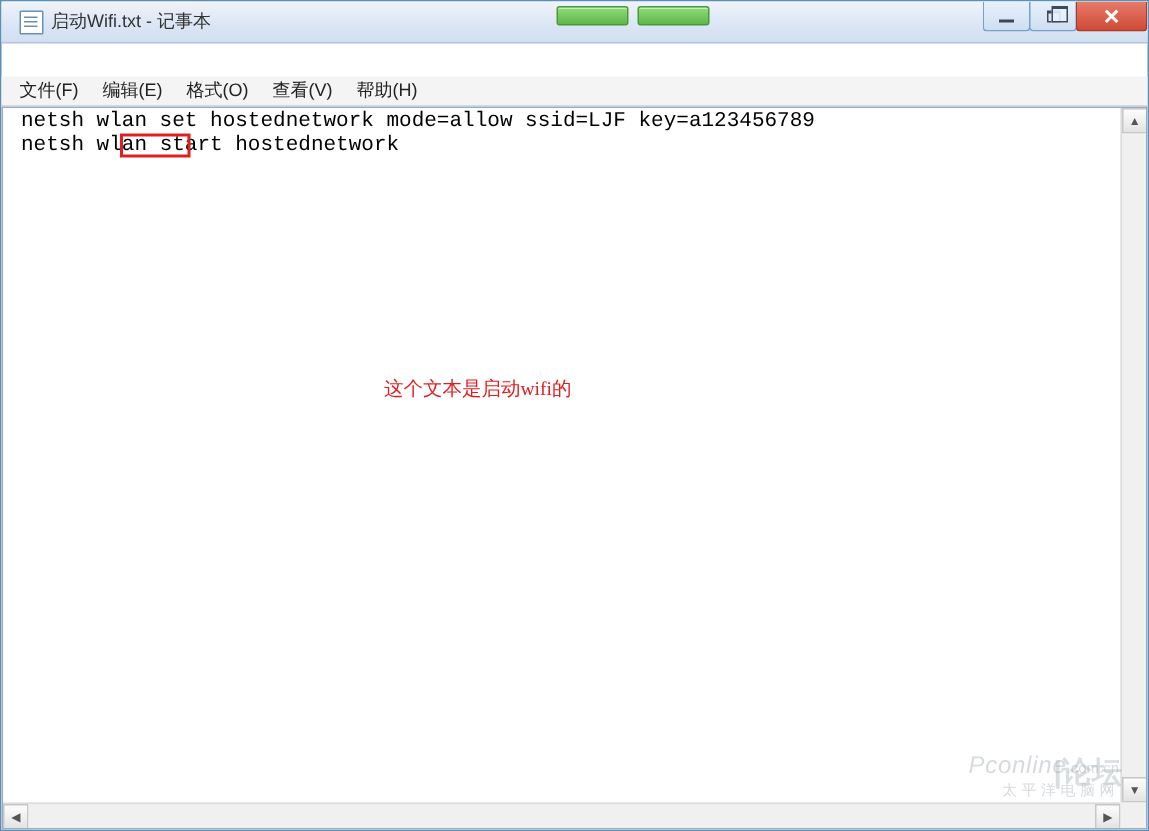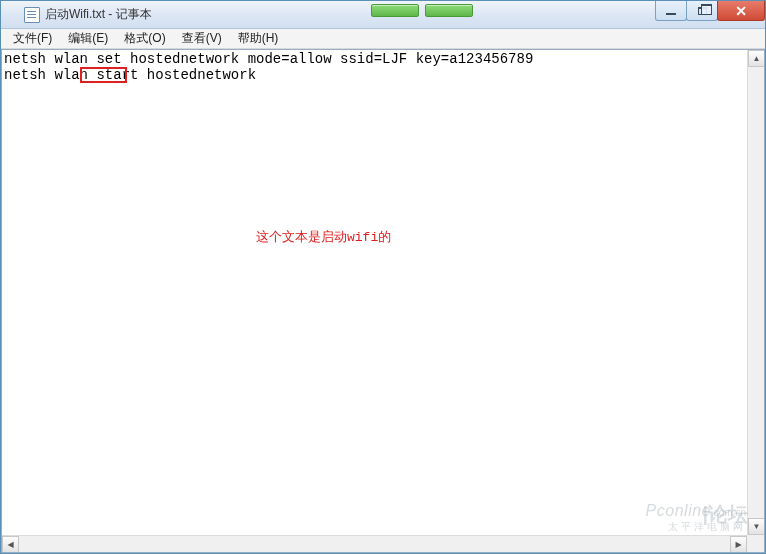--- a/index.html
+++ b/index.html
@@ -21,21 +21,21 @@
     position: relative;
     display: flex;
     flex-direction: column;
   }
   .titlebar {
     height: 28px;
     background: linear-gradient(to bottom, #f0f4fa 0%, #dde7f5 50%, #d1dff0 100%);
     border-bottom: 1px solid #b0c4de;
     display: flex;
     align-items: center;
-    padding-left: 23px;
+    padding-left: 12px;
     position: relative;
   }
   .titlebar .doc-icon {
     width: 16px;
     height: 16px;
     margin-right: 5px;
     background: #fff;
     border: 1px solid #6a8fb5;
     border-radius: 1px;
     position: relative;
@@ -86,55 +86,56 @@
   .winbtn .max-g::after { content:""; position:absolute; left:2px; top:-5px; width:9px; height:8px; border:1px solid #3a4a5a; border-top-width:2px; background: rgba(232,241,251,0.9);}
   .winbtn .close-g { font-weight: bold; font-size: 14px; }
 
   .menubar {
     height: 20px;
     background: #f4f4f4;
     border-bottom: 1px solid #d8d8d8;
     display: flex;
     align-items: center;
     padding-left: 4px;
+    margin-top: 22px;
   }
   .menubar .menu {
     padding: 2px 8px;
     color: #222;
     cursor: default;
   }
   .textarea-wrap {
     flex: 1;
     background: #fff;
     border: 1px solid #96acc2;
     margin: 0;
     position: relative;
     overflow: hidden;
   }
   .editor {
     position: absolute;
     left: 0; top: 0; right: 17px; bottom: 17px;
-    padding: 1px 2px;
+    padding: 1px 12px;
     font-family: "SimSun", "NSimSun", "Courier New", monospace;
     font-size: 14px;
     line-height: 16px;
     white-space: pre;
     color: #000;
     outline: none;
   }
   .highlight-box {
     position: absolute;
     border: 2px solid #e02020;
     background: transparent;
     pointer-events: none;
   }
   .annotation {
     position: absolute;
     color: #e02020;
-    font-family: Liberation Mono, monospace;
+    font-family: Liberation Serif, serif;
     font-size: 13px;
   }
   .vscroll {
     position: absolute;
     right: 0; top: 0; bottom: 17px;
     width: 17px;
     background: #f0f0f0;
     border-left: 1px solid #dcdcdc;
     display: flex;
     flex-direction: column;

